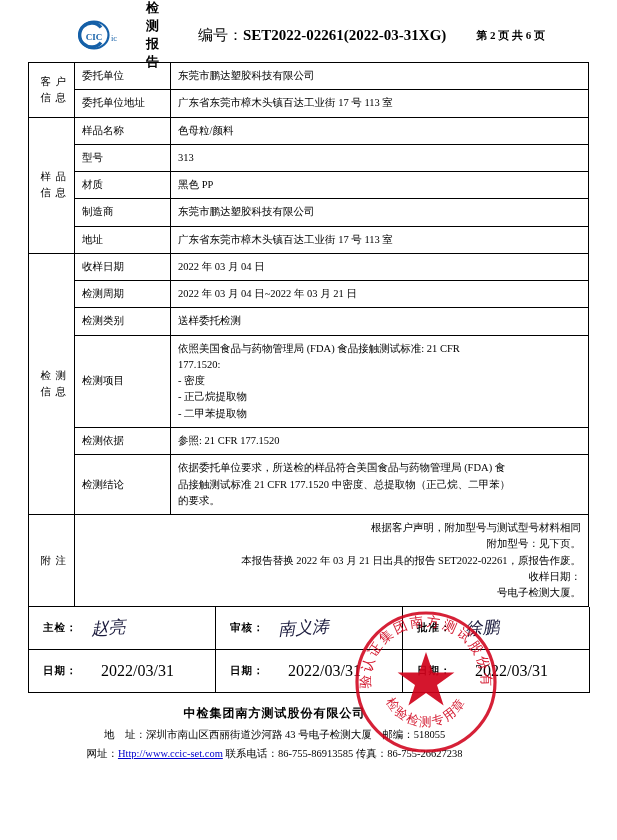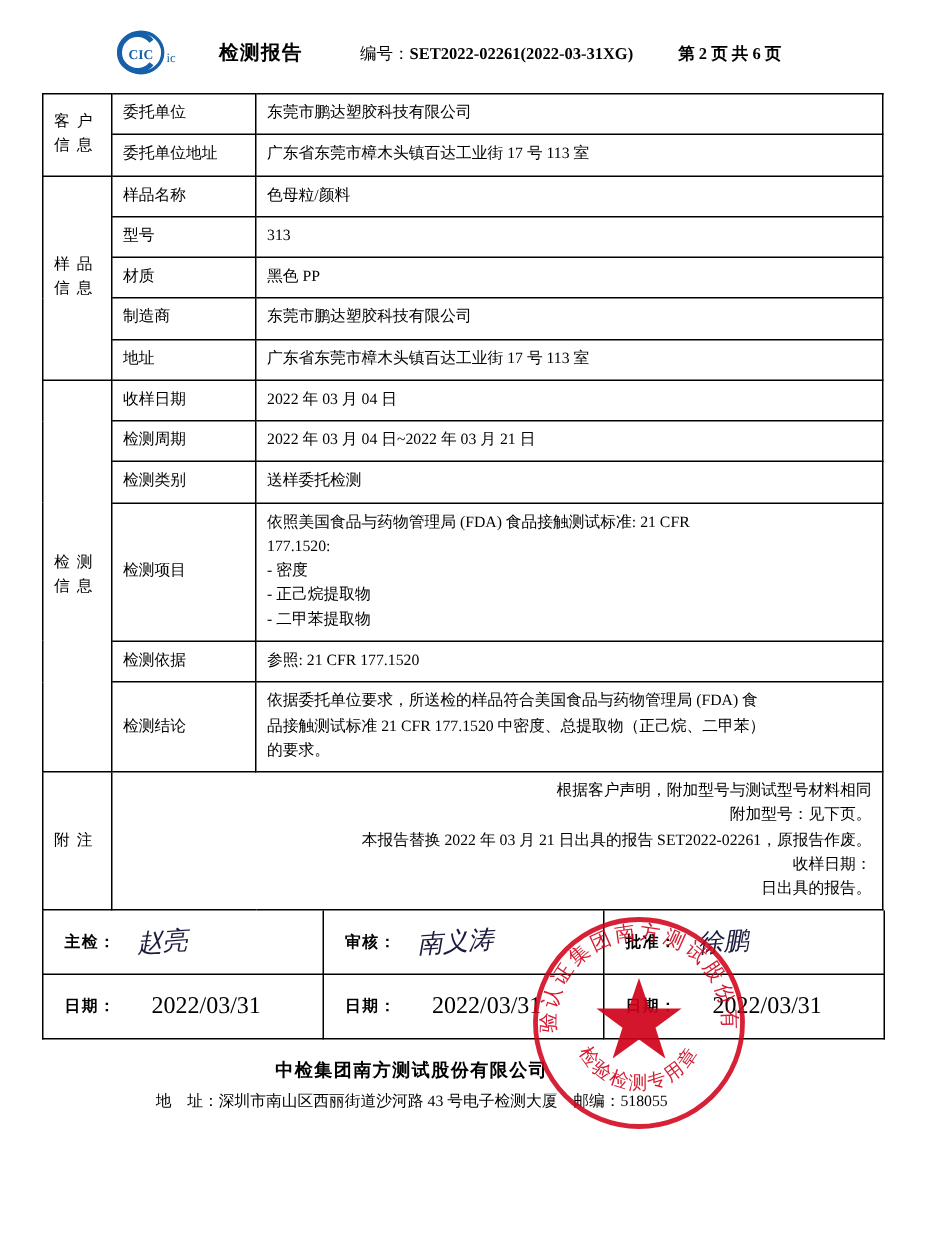--- a/index.html
+++ b/index.html
@@ -39,21 +39,21 @@
     flex: 0 0 auto;
   }
   .logo svg { display:block; }
   .header-title {
     font-size: 13px;
     font-weight: bold;
     margin-left: 24px;
     letter-spacing: 1px;
   }
   .header-code {
-    font-size: 11px;
+    font-size: 15px;
     margin-left: 38px;
     white-space: nowrap;
   }
   .header-code b { font-weight: bold; }
   .header-page {
     font-size: 11px;
     font-weight: bold;
     margin-left: 30px;
     white-space: nowrap;
   }
@@ -67,21 +67,21 @@
   }
   table.main td {
     border: 1px solid #000;
     font-size: 10.5px;
     padding: 5px 7px;
     vertical-align: middle;
     line-height: 1.55;
   }
   td.sect {
     width: 46px;
-    text-align: left;
+    text-align: right;
     font-size: 11px;
     letter-spacing: 1px;
   }
   td.sect .l { display:block; }
   td.label {
     width: 96px;
     font-size: 10.5px;
   }
   td.val {
     font-size: 10.5px;
@@ -279,21 +279,21 @@
 
       <tr>
         <td class="sect">
           <span class="l">附 注</span>
         </td>
         <td class="note" colspan="2">
           <div>根据客户声明，附加型号与测试型号材料相同</div>
           <div>附加型号：见下页。</div>
           <div>本报告替换 2022 年 03 月 21 日出具的报告 SET2022-02261，原报告作废。</div>
           <div>收样日期：</div>
-          <div>日出具的报告。</div>
+          <div>号电子检测大厦。</div>
         </td>
       </tr>
     </tbody>
   </table>
 
   <div class="sig-wrap">
     <table class="sig">
       <colgroup>
         <col style="width:187px">
         <col style="width:187px">
@@ -347,15 +347,19 @@
       </text>
       <polygon fill="#d0021b" opacity="0.92" points="74,44 80.9,64.4 102.4,64.4 85.0,77.1 91.6,97.6 74,85 56.4,97.6 63.0,77.1 45.6,64.4 67.1,64.4"></polygon>
     </svg>
   </div>
 
   <div class="footer">
     <div class="f-title">中检集团南方测试股份有限公司</div>
     <div>
       <span>地　址：</span><span>深圳市南山区西丽街道沙河路 43 号电子检测大厦　邮编：518055</span>
     </div>
+    <div>
+      <span>网址：</span><a href="#">Http://www.ccic-set.com</a>
+      <span>联系电话：86-755-86913585 传真：86-755-26627238</span>
+    </div>
   </div>
 
 </div>
 
 </body></html>

